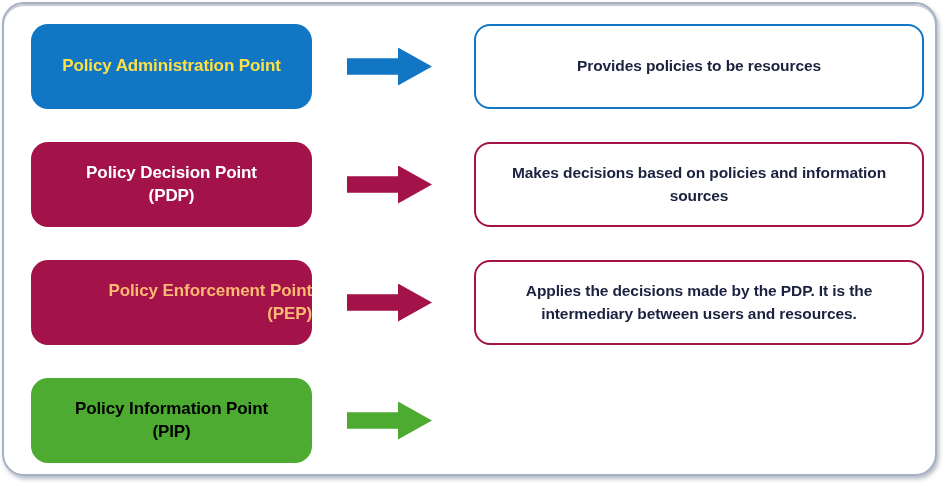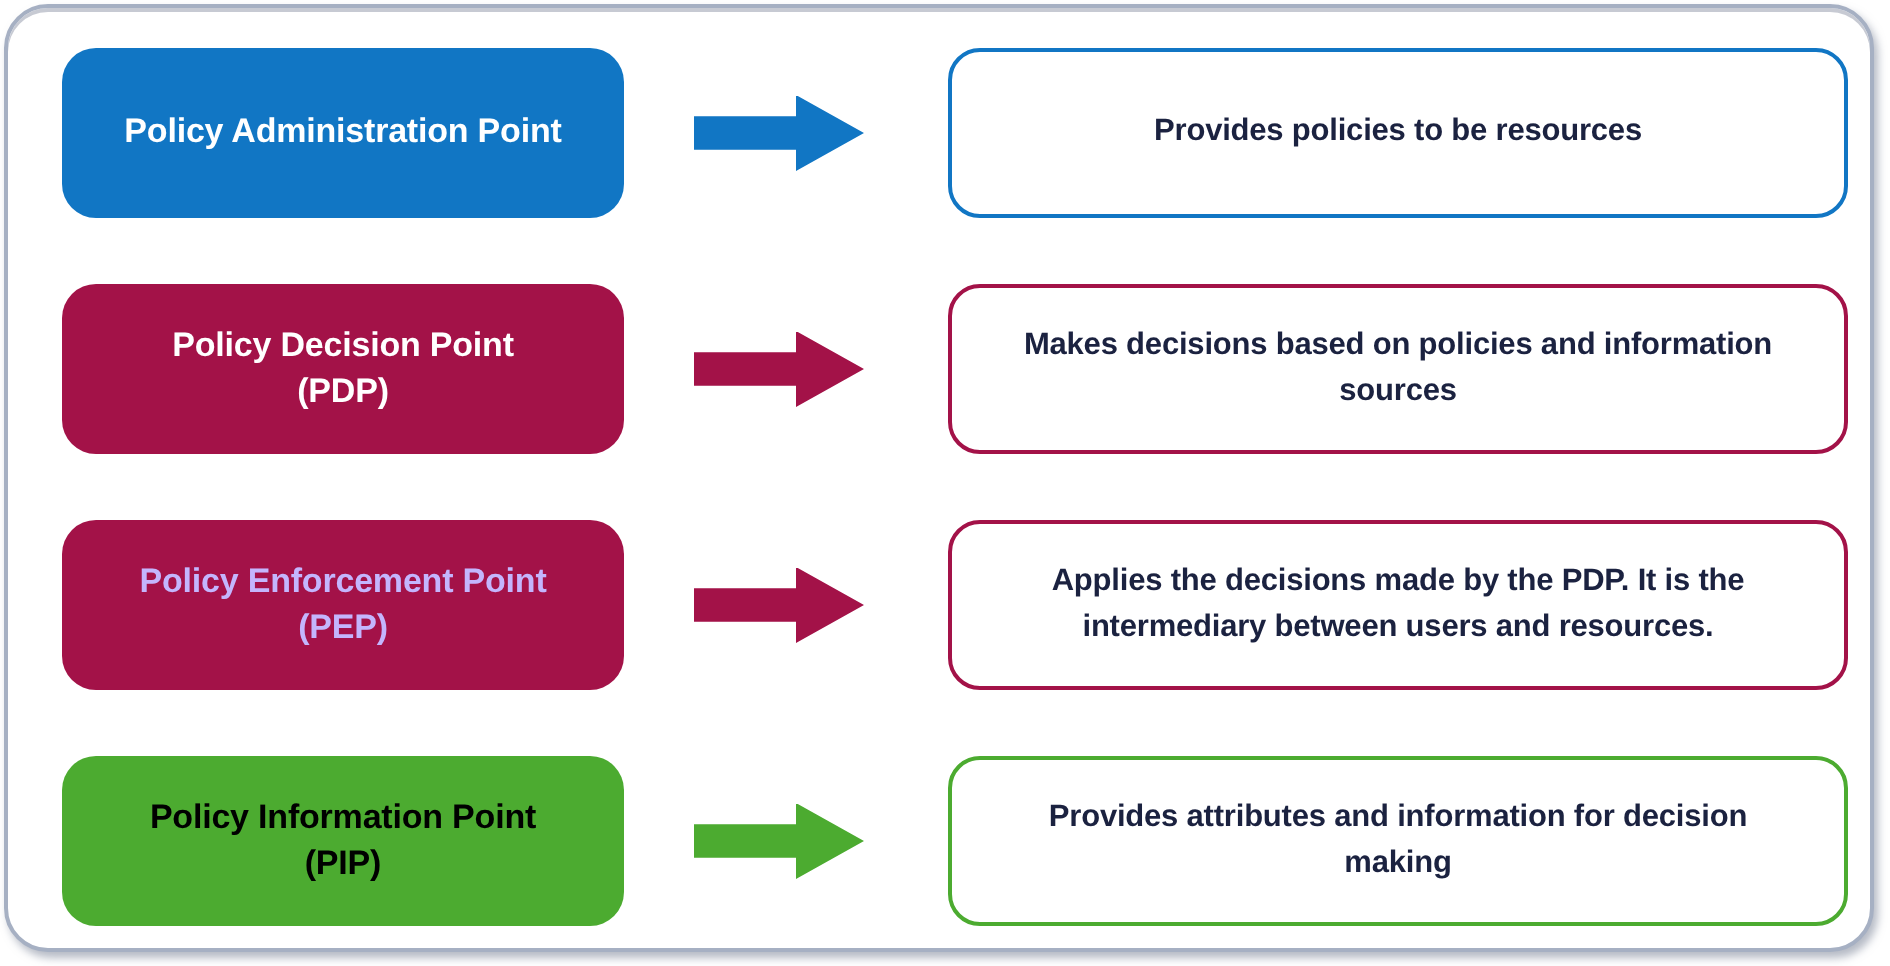--- a/index.html
+++ b/index.html
@@ -81,56 +81,53 @@
     flex: 0 0 auto;
   }
 </style>
 </head>
 <body style="--ink: #1b2240;">
 
 <div class="canvas">
   <div class="frame" style="border-color: rgb(166, 176, 195); background: rgb(255, 255, 255);">
 
     <div class="row">
-      <div class="label-box" style="background: rgb(17, 118, 196); color: #ffffff;">
+      <div class="label-box" style="background: rgb(17, 118, 196); color: #fde047;">
         <span class="label-line">Policy Administration Point</span>
       </div>
       <div class="arrow" style="background: rgb(17, 118, 196);"></div>
       <div class="desc-box" style="border-color: rgb(17, 118, 196);">
         <span>Provides policies to be resources</span>
       </div>
     </div>
 
     <div class="row">
       <div class="label-box" style="background: rgb(163, 18, 72); color: rgb(255, 255, 255);">
         <span class="label-line">Policy Decision Point</span>
         <span class="label-line">(PDP)</span>
       </div>
       <div class="arrow" style="background: rgb(163, 18, 72);"></div>
       <div class="desc-box" style="border-color: rgb(163, 18, 72);">
         <span>Makes decisions based on policies and information sources</span>
       </div>
     </div>
 
     <div class="row">
-      <div class="label-box" style="background: rgb(163, 18, 72); color: #c4b5fd;">
+      <div class="label-box" style="background: rgb(163, 18, 72); color: #fdba74; text-align: right;">
         <span class="label-line">Policy Enforcement Point</span>
         <span class="label-line">(PEP)</span>
       </div>
       <div class="arrow" style="background: rgb(163, 18, 72);"></div>
       <div class="desc-box" style="border-color: rgb(163, 18, 72);">
         <span>Applies the decisions made by the PDP. It is the intermediary between users and resources.</span>
       </div>
     </div>
 
     <div class="row">
       <div class="label-box" style="background: rgb(76, 171, 48); color: #000000;">
         <span class="label-line">Policy Information Point</span>
         <span class="label-line">(PIP)</span>
       </div>
       <div class="arrow" style="background: rgb(76, 171, 48);"></div>
-      <div class="desc-box" style="border-color: rgb(76, 171, 48);">
-        <span>Provides attributes and information for decision making</span>
-      </div>
     </div>
 
   </div>
 </div>
 
 </body></html>

